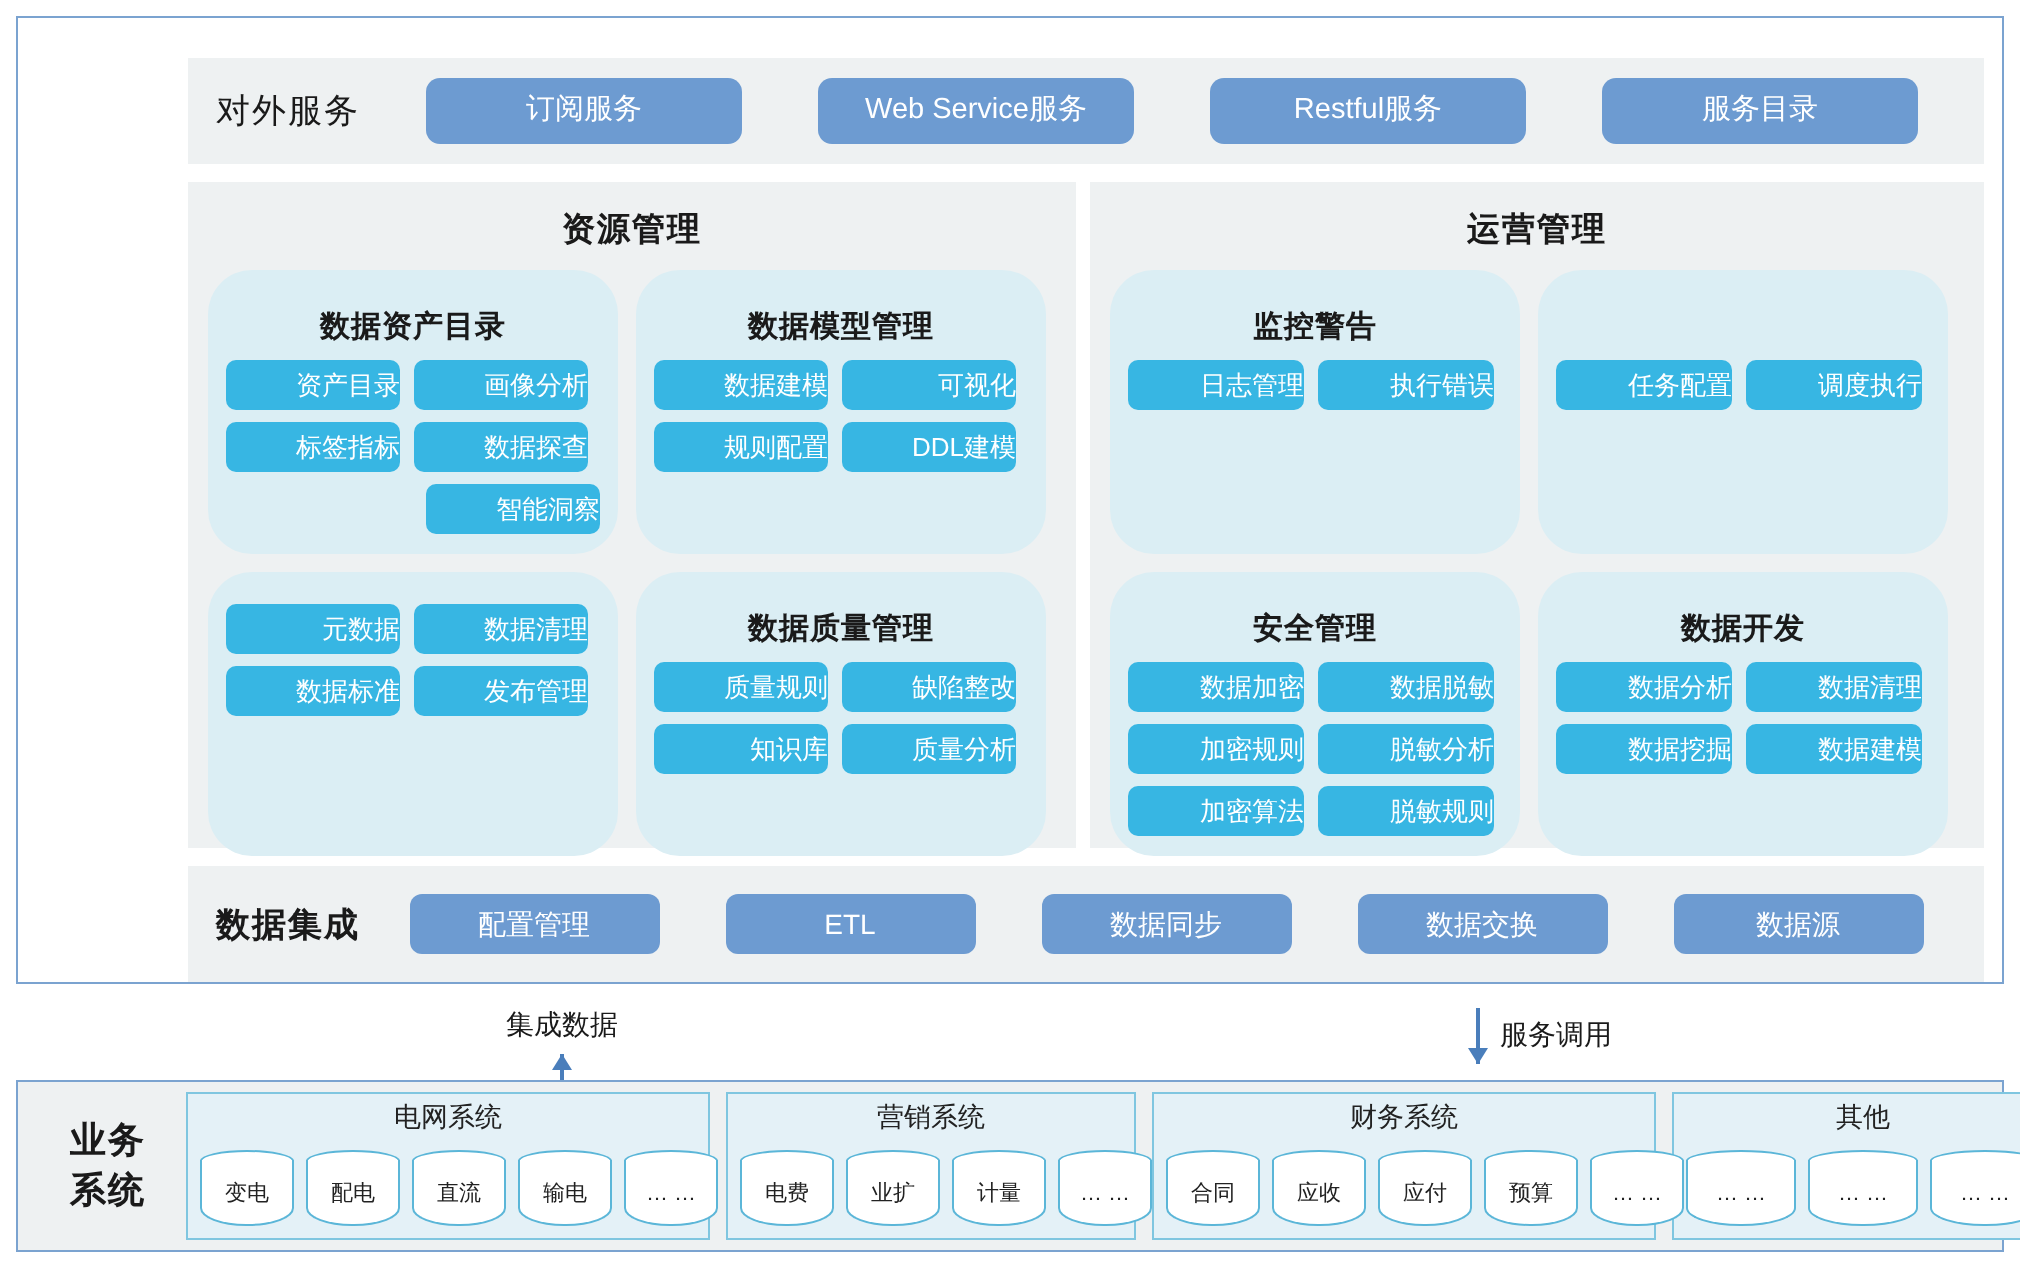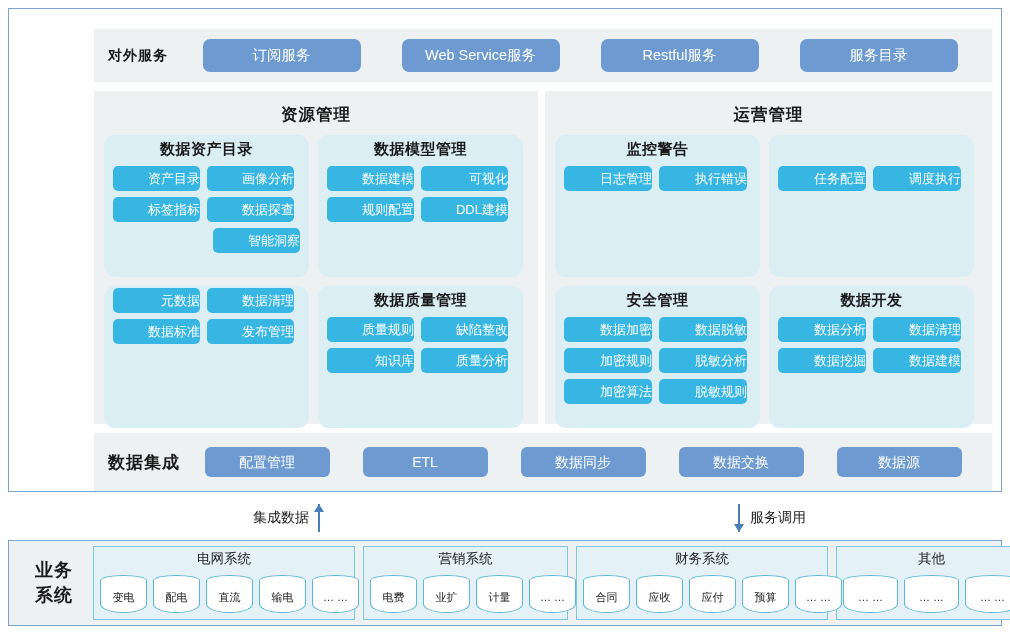--- a/index.html
+++ b/index.html
@@ -26,40 +26,40 @@
   .col{
     position:absolute;left:85px;top:12px;width:898px;height:458px;
   }
 
   
   .svc-bar{
     position:absolute;left:0;top:8px;width:898px;height:53px;
     background:#eef1f2;display:flex;align-items:center;padding:0 14px;
     box-sizing:border-box;
   }
-  .svc-title{font-weight:bold;font-size:14px;letter-spacing:1px;white-space:nowrap;}
+  .svc-title{font-weight:normal;font-size:17px;letter-spacing:1px;white-space:nowrap;}
   .svc-btns{display:flex;flex:1;justify-content:space-around;align-items:center;margin-left:14px;}
   .svc-btn{
     background:#6d9bd1;color:#fff;border-radius:7px;
     font-size:14.5px;text-align:center;line-height:33px;height:33px;
     width:158px;
   }
 
   
   .panels{position:absolute;left:0;top:70px;width:898px;height:333px;display:flex;gap:7px;}
   .panel{background:#eef1f2;box-sizing:border-box;padding:8px 10px 10px 10px;}
   .panel.left{width:444px;}
   .panel.right{width:447px;}
   .panel-title{text-align:center;font-weight:bold;font-size:16.5px;letter-spacing:1px;margin:5px 0 9px;}
   .panel-grid{display:flex;flex-wrap:wrap;gap:9px;}
 
   
   .card{
-    background:#dbeef4;border-radius:11px;box-sizing:border-box;
-    padding:2px 9px 9px 9px;
+    background:#dbeef4;border-radius:22px;box-sizing:border-box;
+    padding:16px 9px 9px 9px;
   }
   .panel.left .card{width:205px;height:142px;}
   .panel.right .card{width:205px;height:142px;}
   .card-title{text-align:center;font-weight:bold;font-size:15px;letter-spacing:.5px;margin:3px 0 8px;height:18px;}
   .card-title.blank{visibility:hidden;}
   .chips{display:flex;flex-wrap:wrap;gap:6px 7px;}
   .chip{
     background:#37b6e3;color:#fff;border-radius:5px;
     font-size:13px;line-height:25px;height:25px;text-align:right;
     width:87px;white-space:nowrap;
@@ -77,21 +77,21 @@
   .int-title{font-weight:bold;font-size:17px;letter-spacing:1px;white-space:nowrap;}
   .int-btns{display:flex;flex:1;justify-content:space-around;align-items:center;margin-left:8px;}
   .int-btn{
     background:#6d9bd1;color:#fff;border-radius:6px;
     font-size:14px;text-align:center;line-height:30px;height:30px;width:125px;
   }
 
   
   .conn{position:absolute;left:8px;top:496px;width:994px;height:42px;}
   .conn-item{position:absolute;display:flex;align-items:center;gap:5px;font-size:14px;color:#1a1a1a;}
-  .conn-left{left:245px;top:8px;}
+  .conn-left{left:245px;top:8px;flex-direction:column;}
   .conn-right{left:726px;top:8px;}
   .arrow{position:relative;width:11px;height:28px;}
   .arrow .shaft{position:absolute;left:4px;top:0;width:2px;height:28px;background:#4a7ebb;}
   .arrow.up .head{
     position:absolute;left:0;top:0;width:0;height:0;
     border-left:5.5px solid transparent;border-right:5.5px solid transparent;
     border-bottom:8px solid #4a7ebb;
   }
   .arrow.down .head{
     position:absolute;left:0;bottom:0;width:0;height:0;

